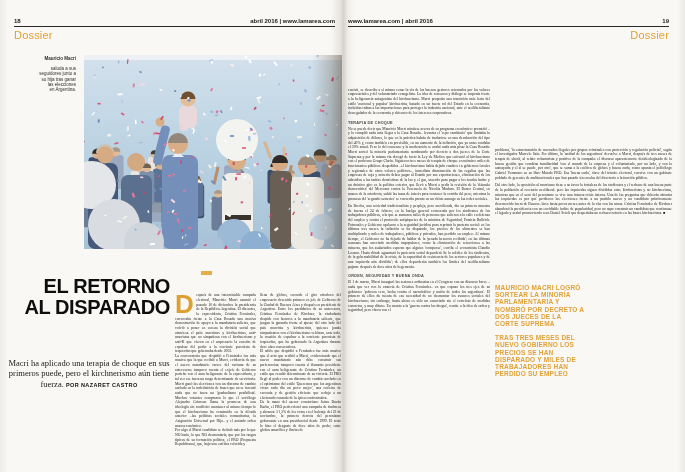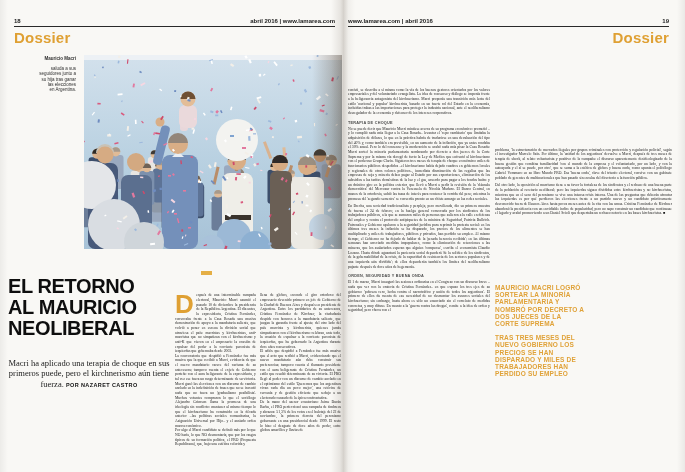--- a/index.html
+++ b/index.html
@@ -2,31 +2,31 @@
 <html><head>
 <meta charset="utf-8">
 <style>
   html,body{margin:0;padding:0;background:#efedea;}
   .spread{position:relative;width:685px;height:472px;background:#f9f8f5;overflow:hidden;
           font-family:"Liberation Sans",sans-serif;color:#1d1d1d;}
   
   .hrule{position:absolute;height:1px;background:#2a2a2a;}
   .pnum{position:absolute;font-size:6px;font-weight:bold;color:#222;}
   .hmeta{position:absolute;font-size:6px;font-weight:bold;color:#222;letter-spacing:0;}
-  .dossier{position:absolute;font-size:15px;font-weight:bold;color:#dfa033;letter-spacing:.2px;}
+  .dossier{position:absolute;font-size:11px;font-weight:normal;color:#dfa033;letter-spacing:.2px;}
   
   .photo{position:absolute;left:84px;top:55px;width:258px;height:194px;overflow:hidden;}
   .photo svg{display:block;width:258px;height:194px;}
   
   .caption{position:absolute;left:14px;top:50px;width:62px;height:70px;overflow:hidden;}
   .caption .inner{width:124px;transform:scale(.5);transform-origin:0 0;text-align:right;
                   font-size:9px;line-height:10.5px;color:#2e2e2e;white-space:pre-line;}
   .caption .capname{font-weight:bold;}
   
-  .headline{position:absolute;left:8px;top:276px;width:162px;text-align:left;}
+  .headline{position:absolute;left:8px;top:276px;width:162px;text-align:right;}
   .headline h1{margin:0;font-size:20px;line-height:21px;font-weight:bold;letter-spacing:-.4px;color:#0e0e0e;}
   .standfirst{position:absolute;left:8px;top:349px;width:162px;text-align:center;
               font-family:"Liberation Serif",serif;font-size:8.5px;line-height:10.5px;color:#222;}
   .byline{font-family:"Liberation Sans",sans-serif;font-weight:bold;font-size:5.5px;letter-spacing:.4px;color:#111;}
   
   .col{position:absolute;overflow:hidden;}
   .colinner{transform:scale(.5);transform-origin:0 0;font-family:"Liberation Serif",serif;
             font-size:7.5px;line-height:9.3px;text-align:justify;color:#1c1c1c;}
   .colinner p{margin:0 0 6px 0;white-space:pre-line;}
   .subhd{font-family:"Liberation Sans",sans-serif;font-weight:bold;font-size:7.6px;
@@ -414,22 +414,21 @@
 su hija tras ganar
 las elecciones
 en Argentina.</div>
     </div>
   </div>
 
   <div class="accent-mark"></div>
 
   <div class="headline">
     <h1>EL RETORNO</h1>
-    <h1>AL MAURICIO</h1>
-    <h1>NEOLIBERAL</h1>
+    <h1>AL DISPARADO</h1>
   </div>
   <p class="standfirst"><span>Macri ha aplicado una terapia de choque en sus primeros puede, pero el kirchnerismo aún tiene fuerza. </span><span class="byline">POR NAZARET CASTRO</span></p>
 
   <div class="col" id="colL1">
     <div class="colinner" style="white-space:pre-line;">
       <span class="dropcap">D</span><span>espués de una interminable campaña electoral, Mauricio Macri asumió el pasado 10 de diciembre la presidencia de la República Argentina. El día antes, la expresidenta, Cristina Fernández, convocaba frente a la Casa Rosada una masiva demostración de apoyo a la mandataria saliente, que volvió a poner en escena la división social que atraviesa el país: macristas y kirchneristas, anti-macristas que no simpatizan con el kirchnerismo y anti-K que vieron en el empresario la ocasión de expulsar del poder a la corriente peronista de izquierdas que gobernaba desde 2003.
 La convocatoria que despidió a Fernández fue más masiva que la que recibió a Macri, evidencia de que el nuevo mandatario carece del carisma de su antecesora; tampoco cuenta el exjefe de Gobierno porteño con el aura beligerante de la expresidenta, y tal vez ese fuera un rasgo determinante de su victoria. Macri ganó las elecciones con un discurso de cambio anclado en la indefinición de frases que no se inventó nada que no fuera un 'gradualismo posibilista'. Muchos votantes compraron lo que el sociólogo Alejandro Grimson llama la promesa de una ideología sin conflicto: mantener al mismo tiempo lo que el kirchnerismo ha construido en la década anterior –las políticas sociales comunitarias, la Asignación Universal por Hijo– y el ansiado orden macroeconómico.
 Por algo el Macri candidato se definió más por lo que NO haría, lo que NO desmontaría, que por los rasgos típicos de su formación política, el PRO (Propuesta Republicana), que, bajo una estética colorida y</span>
     </div>
   </div>

